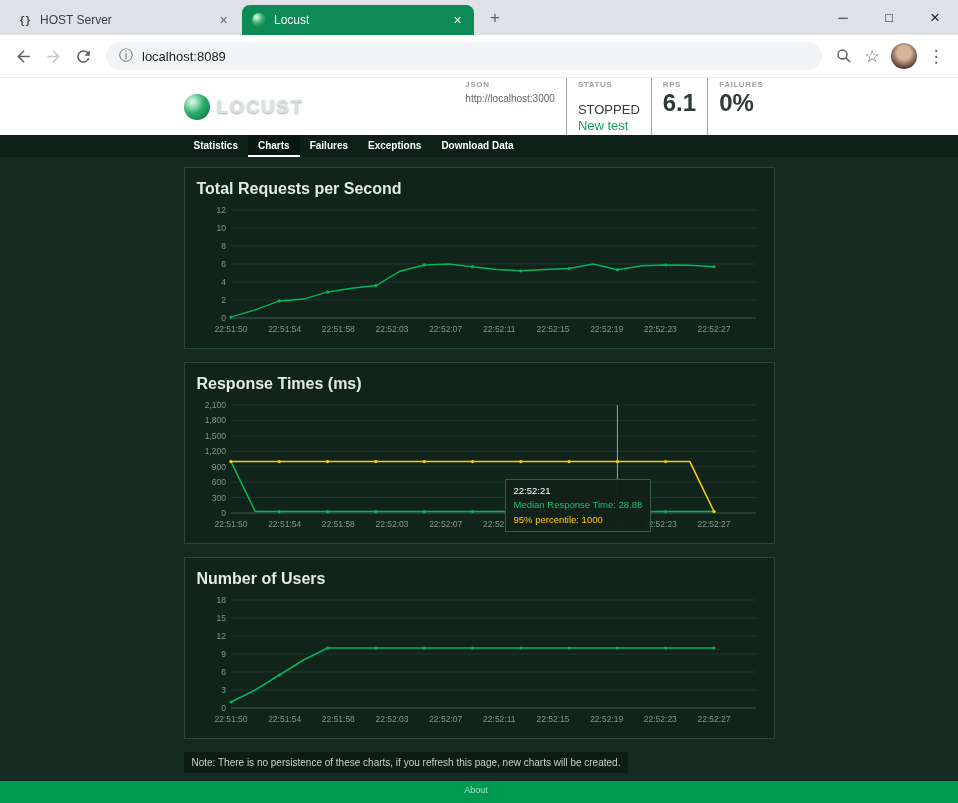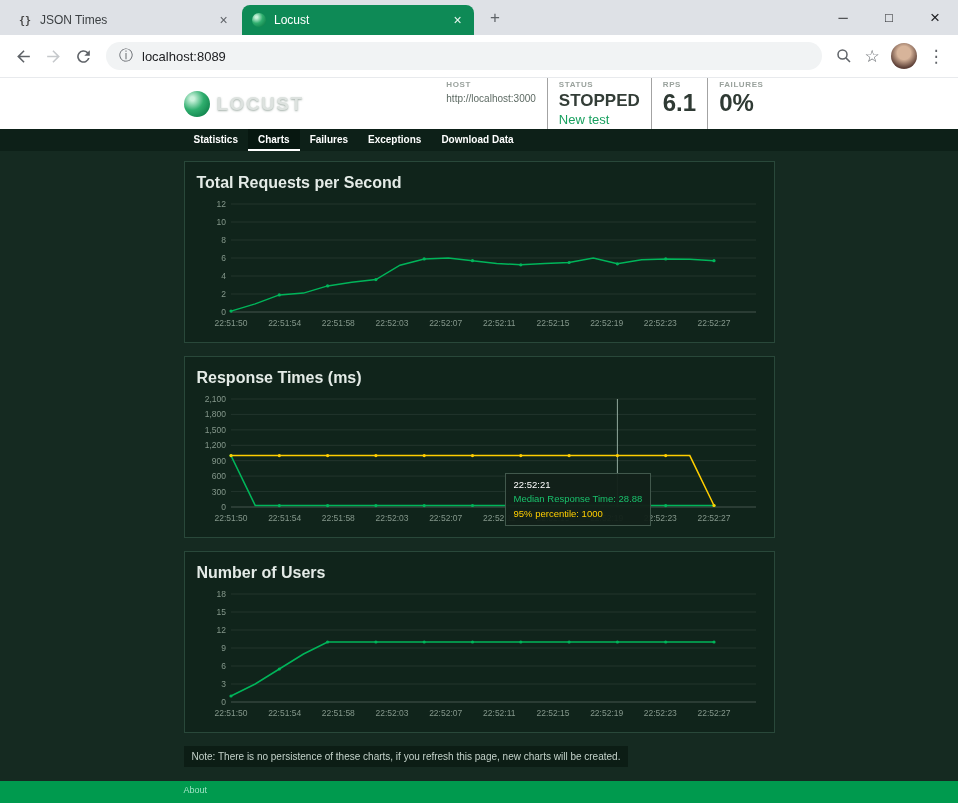--- a/index.html
+++ b/index.html
@@ -37,21 +37,21 @@
   .container{width:591px;margin:0 auto}
   .header-inner{display:flex;align-items:center;height:100%}
   .logo{display:flex;align-items:center;gap:7px}
   .logo-mark{width:26px;height:26px;border-radius:50%;background:radial-gradient(circle at 32% 30%, #c9f2db 8%, #2fae6e 45%, #0a7a45 90%)}
   .logo-text{font-size:19px;font-weight:bold;letter-spacing:1.5px;color:#dde2df;text-shadow:0 1px 2px rgba(70,95,82,.5)}
   .stats{margin-left:auto;display:flex;align-items:stretch}
   .info-box{padding:2px 11px;border-left:1px solid #a3a3a3}
   .info-box.host{border-left:none}
   .ib-label{font-size:8px;font-weight:bold;color:#9aa29d;letter-spacing:.6px}
   .host-value{font-size:10px;color:#5d6a63;margin-top:4px}
-  .status-value{font-size:17px;font-weight:bold;color:#333d37;margin-top:2px}
+  .status-value{font-size:13px;font-weight:normal;color:#333d37;margin-top:13px}
   .new-test{display:block;font-size:13px;color:#18a05f;cursor:pointer;text-decoration:none;margin-top:1px}
   .big-value{font-size:24px;font-weight:bold;color:#2f3a34}
 
   
   .nav{flex:0 0 22px;background:#0d2018}
   .nav-inner{display:flex;height:22px}
   .nav-item{font-size:10px;font-weight:bold;color:#fff;padding:0 10px;line-height:22px;cursor:pointer;text-decoration:none}
   .nav-item.active{background:#071710;box-shadow:inset 0 -2px 0 #fff}
 
   
@@ -67,30 +67,30 @@
   .axis{stroke:rgba(255,255,255,.22);stroke-width:1}
   .crosshair{stroke:#91a89c;stroke-width:1}
   .tooltip{position:absolute;left:320px;top:116px;background:rgba(18,32,25,.96);border:1px solid #41584c;padding:4px 8px;font-size:9.5px;line-height:1.5;white-space:nowrap}
   .tt-title{color:#fff;font-weight:normal}
   .tt-median{color:#19c06b}
   .tt-p95{color:#ffce00}
   .note{display:inline-block;background:#0c1d15;color:#c4d2ca;font-size:10px;padding:5px 8px}
 
   
   .footer{flex:0 0 22px;background:#009a4e}
-  .footer-inner{height:17px;display:flex;align-items:center;justify-content:flex-start;padding-right:6px}
+  .footer-inner{height:17px;display:flex;align-items:center;justify-content:center;padding-right:6px}
   .about{font-size:9px;color:#9fe3c4;cursor:pointer;text-decoration:none}
 </style>
 </head>
 <body>
 
 <div class="titlebar">
   <div class="tab inactive first-tab">
     <span class="favicon json">{}</span>
-    <span class="tab-title">JSON Times</span>
+    <span class="tab-title">HOST Server</span>
     <span class="tab-close">×</span>
   </div>
   <div class="tab active">
     <span class="favicon locust-mark"></span>
     <span class="tab-title">Locust</span>
     <span class="tab-close">×</span>
   </div>
   <div class="new-tab">+</div>
   <div class="win-controls">
     <span class="win-btn">─</span>
@@ -131,21 +131,21 @@
 </div>
 
 <div class="app-header">
   <div class="container header-inner">
     <div class="logo">
       <span class="logo-mark"></span>
       <span class="logo-text">LOCUST</span>
     </div>
     <div class="stats">
       <div class="info-box host">
-        <div class="ib-label">HOST</div>
+        <div class="ib-label">JSON</div>
         <div class="host-value">http://localhost:3000</div>
       </div>
       <div class="info-box">
         <div class="ib-label">STATUS</div>
         <div class="status-value">STOPPED</div>
         <a class="new-test">New test</a>
       </div>
       <div class="info-box">
         <div class="ib-label">RPS</div>
         <div class="big-value">6.1</div>

